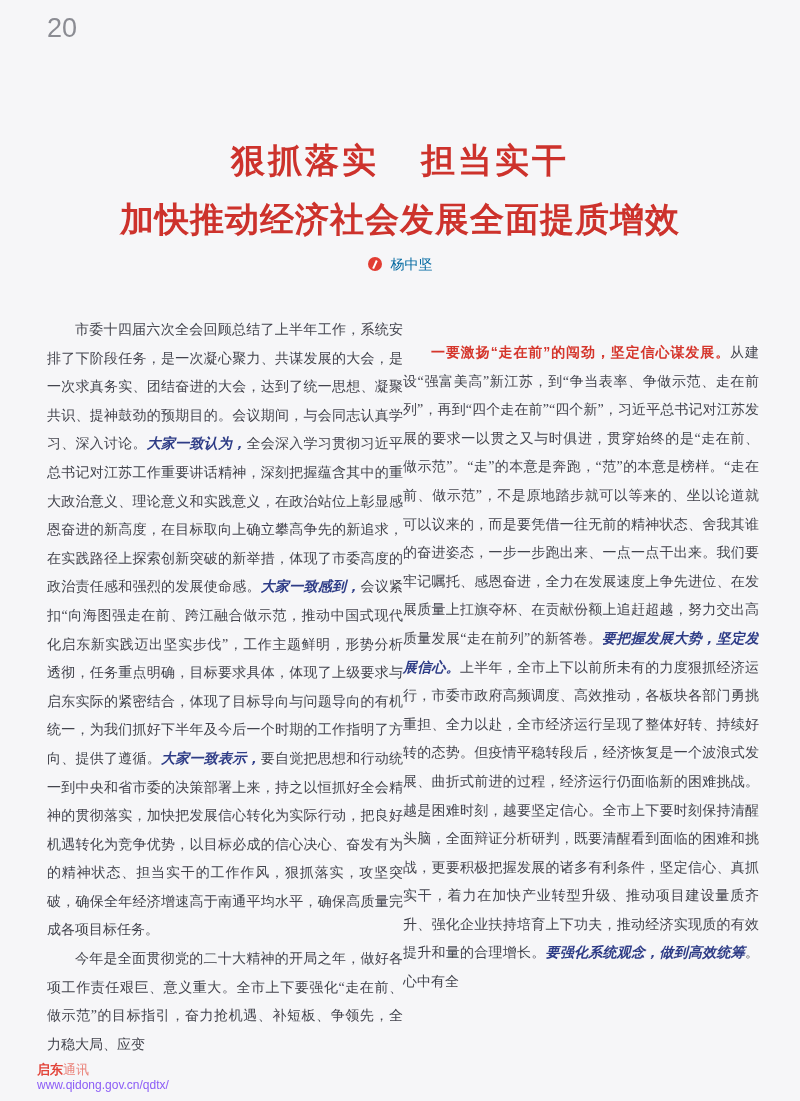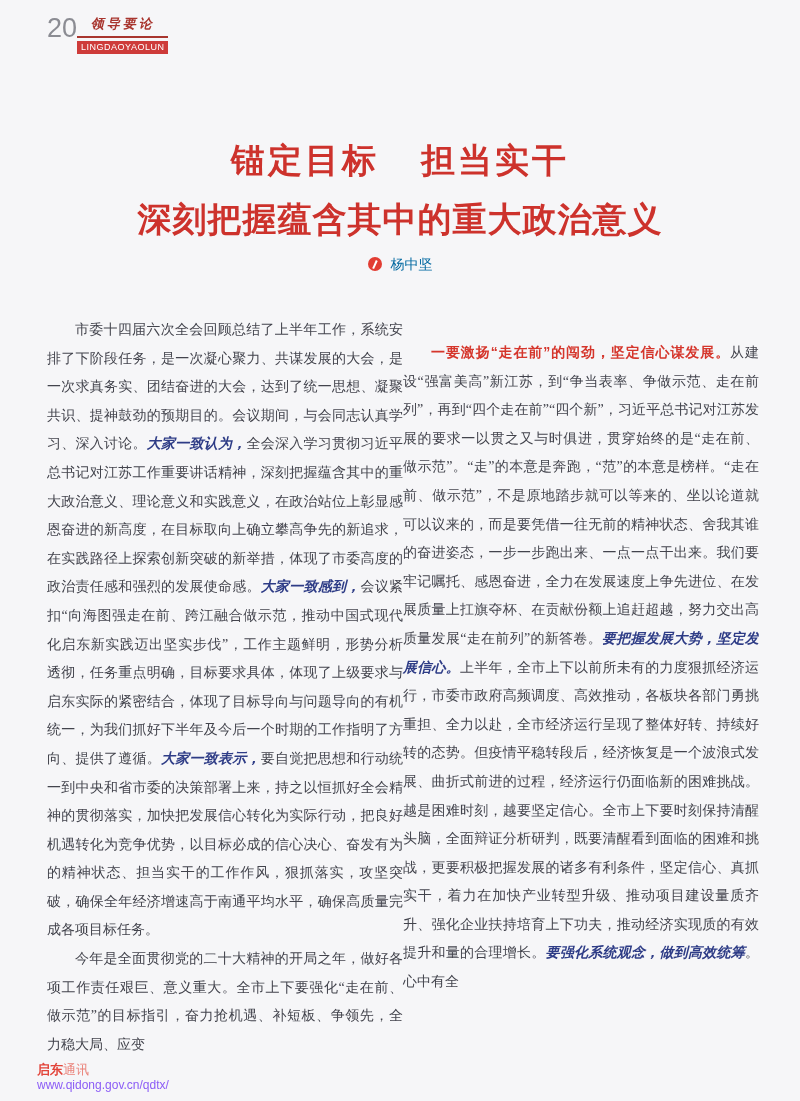--- a/index.html
+++ b/index.html
@@ -58,29 +58,25 @@
   .brand-light { color:#ea8279; }
   .footer-url { font-size:12px; color:#8b5cf6; margin-top:1px; }
 </style>
 </head>
 <body>
 
 <div id="page">
 
   <div class="header">
     <div class="page-number">20</div>
-    <div class="masthead">
-      <div class="masthead-title">领导要论</div>
-      <div class="masthead-badge">LINGDAOYAOLUN</div>
-    </div>
   </div>
 
   <div class="title-block">
-    <div class="title-line1"><span>锚定目标</span><span class="title-gap"></span><span>担当实干</span></div>
-    <div class="title-line2">深刻把握蕴含其中的重大政治意义</div>
+    <div class="title-line1"><span>狠抓落实</span><span class="title-gap"></span><span>担当实干</span></div>
+    <div class="title-line2">加快推动经济社会发展全面提质增效</div>
   </div>
 
   <div class="byline">
     <span class="pen-icon"><span class="pen-slash"></span></span><span>杨中坚</span>
   </div>
 
   <div class="columns">
     <div class="col">
       <p><span>市委十四届六次全会回顾总结了上半年工作，系统安排了下阶段任务，是一次凝心聚力、共谋发展的大会，是一次求真务实、团结奋进的大会，达到了统一思想、凝聚共识、提神鼓劲的预期目的。会议期间，与会同志认真学习、深入讨论。</span><span class="em-blue">大家一致认为，</span><span>全会深入学习贯彻习近平总书记对江苏工作重要讲话精神，深刻把握蕴含其中的重大政治意义、理论意义和实践意义，在政治站位上彰显感恩奋进的新高度，在目标取向上确立攀高争先的新追求，在实践路径上探索创新突破的新举措，体现了市委高度的政治责任感和强烈的发展使命感。</span><span class="em-blue">大家一致感到，</span><span>会议紧扣“向海图强走在前、跨江融合做示范，推动中国式现代化启东新实践迈出坚实步伐”，工作主题鲜明，形势分析透彻，任务重点明确，目标要求具体，体现了上级要求与启东实际的紧密结合，体现了目标导向与问题导向的有机统一，为我们抓好下半年及今后一个时期的工作指明了方向、提供了遵循。</span><span class="em-blue">大家一致表示，</span><span>要自觉把思想和行动统一到中央和省市委的决策部署上来，持之以恒抓好全会精神的贯彻落实，加快把发展信心转化为实际行动，把良好机遇转化为竞争优势，以目标必成的信心决心、奋发有为的精神状态、担当实干的工作作风，狠抓落实，攻坚突破，确保全年经济增速高于南通平均水平，确保高质量完成各项目标任务。</span></p>
       <p>今年是全面贯彻党的二十大精神的开局之年，做好各项工作责任艰巨、意义重大。全市上下要强化“走在前、做示范”的目标指引，奋力抢机遇、补短板、争领先，全力稳大局、应变</p>

